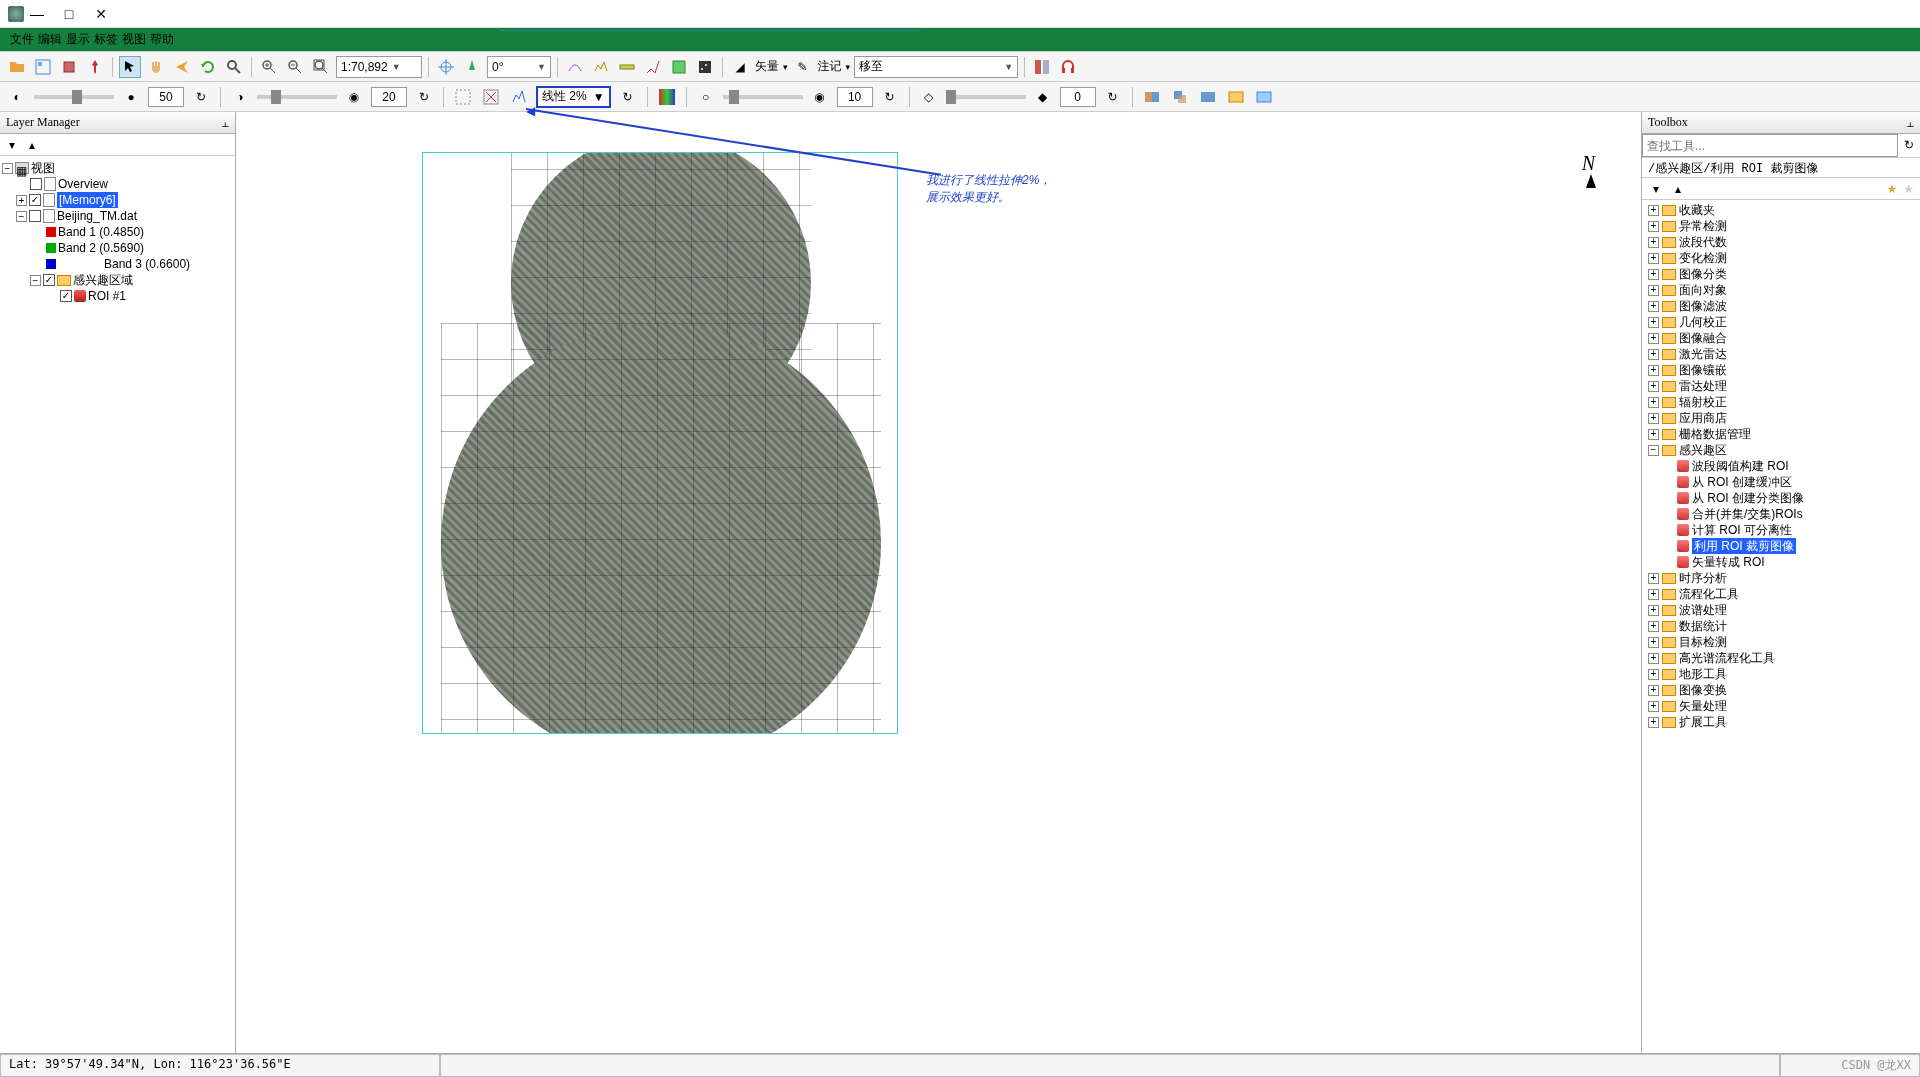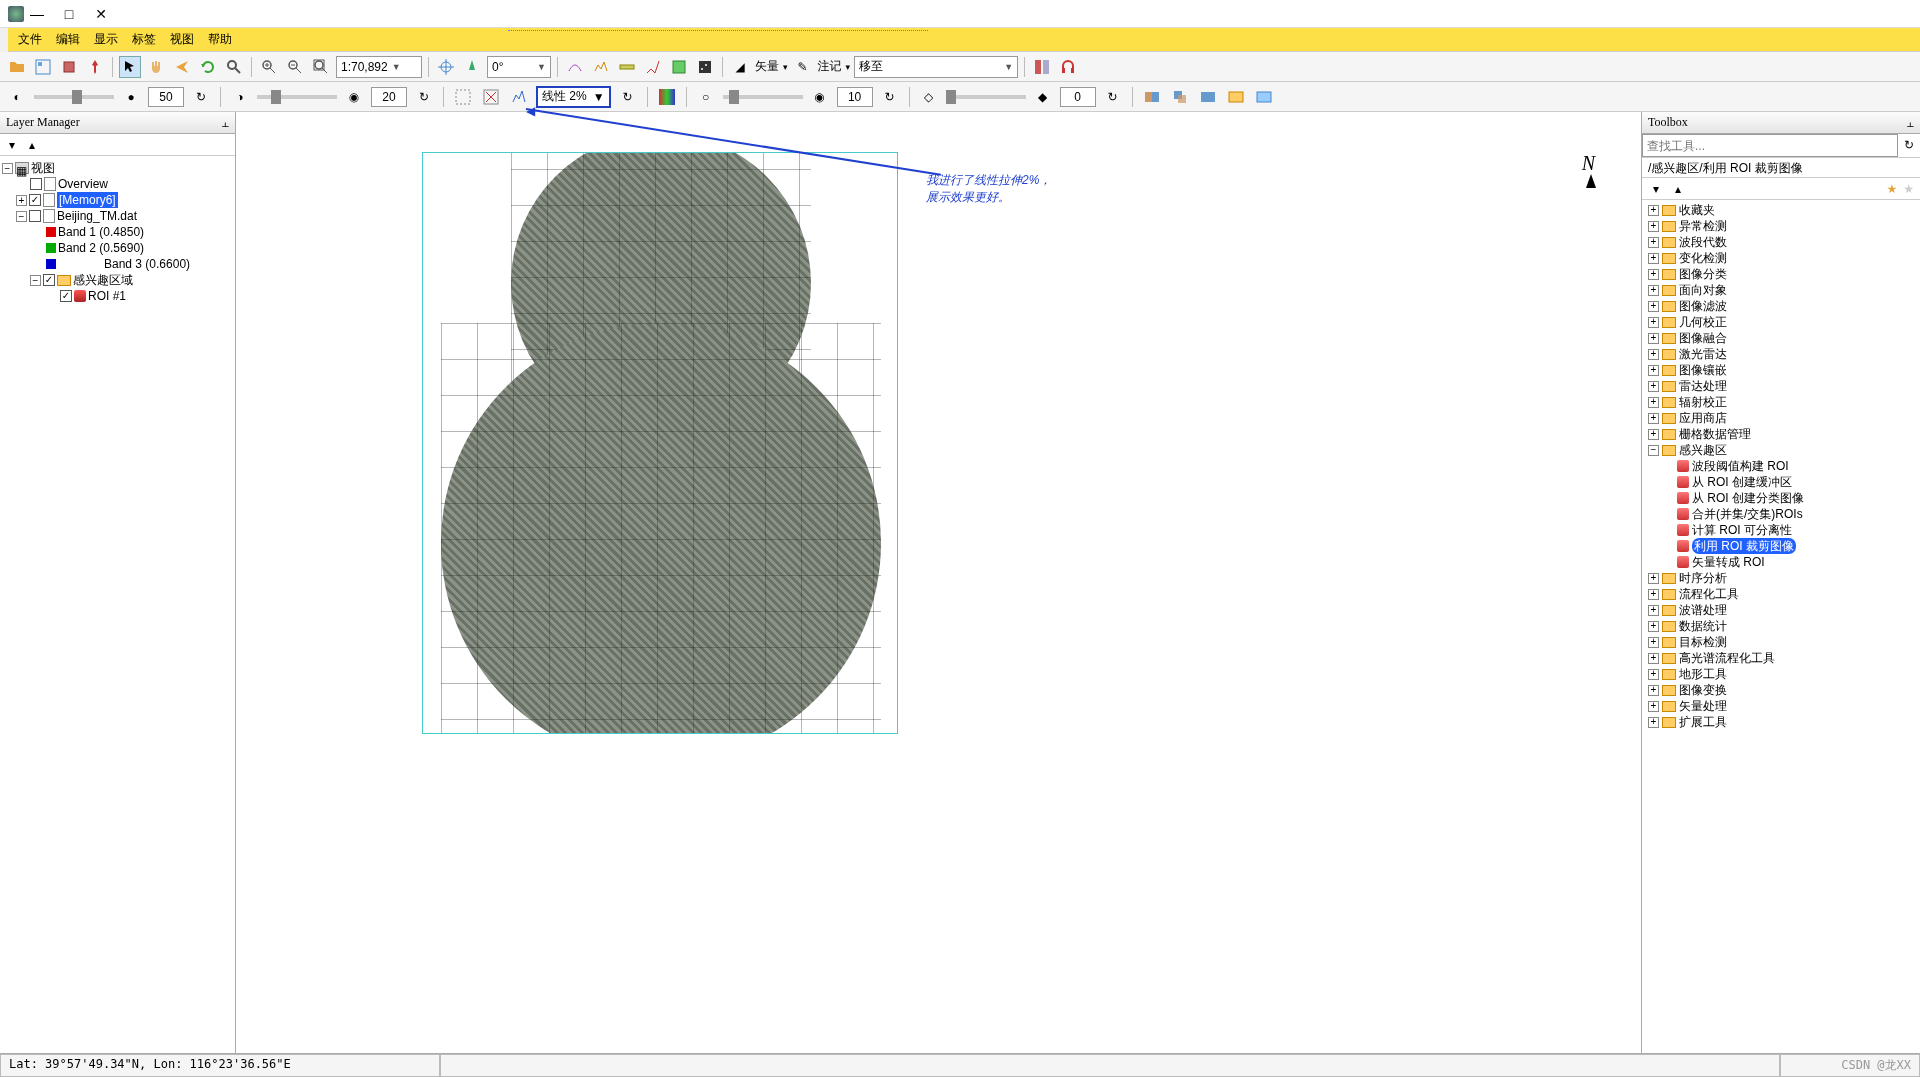--- a/index.html
+++ b/index.html
@@ -4,21 +4,21 @@
 <style>
 * { box-sizing: border-box; margin: 0; padding: 0; font-family: "Microsoft YaHei", "SimSun", Arial, sans-serif; font-size: 12px; }
 body { background: #f0f0f0; overflow: hidden; width: 1920px; height: 1077px; }
 
 .titlebar { height: 28px; background: #fff; display: flex; align-items: center; padding: 0 8px; border-bottom: 1px solid #ddd; }
 .titlebar .icon { width: 16px; height: 16px; background: radial-gradient(circle,#7b8,#456); border-radius:2px; margin-right:6px; }
 .titlebar .title { flex: 1; font-size: 13px; }
 .titlebar .winbtns { display:flex; gap:18px; }
 .titlebar .winbtns span { width:14px; height:14px; display:inline-flex; align-items:center; justify-content:center; font-size:14px; cursor:pointer; }
 
-.menubar { height: 24px; background: #fde047; display:flex; align-items:center; gap:14px; padding:0 10px; border-bottom:1px solid #ccc;margin-left:8px; }
+.menubar { height: 24px; background: #15803d; display:flex; align-items:center; gap:4px; padding:0 10px; border-bottom:1px solid #ccc; }
 .menubar span { cursor:pointer; }
 .dotted-link { border-bottom:1px dotted #4a7cff; height:1px; width:420px; margin:0 auto; position:absolute; left:500px; top:2px; }
 
 .toolbar1 { height: 30px; background:#f5f5f5; border-bottom:1px solid #ccc; display:flex; align-items:center; gap:4px; padding:0 6px; }
 .tbtn { width:22px; height:22px; display:inline-flex; align-items:center; justify-content:center; border:1px solid transparent; cursor:pointer; }
 .tbtn svg { width:16px; height:16px; }
 .combo { height:22px; border:1px solid #999; background:#fff; display:inline-flex; align-items:center; padding:0 4px; gap:4px; }
 .combo .arrow { font-size:9px; color:#555; }
 
 .toolbar2 { height: 30px; background:#f5f5f5; border-bottom:1px solid #ccc; display:flex; align-items:center; gap:6px; padding:0 6px; }
@@ -54,28 +54,28 @@
 .grid-overlay { position:absolute; inset:0; background-image:linear-gradient(#2c302b55 1px,transparent 1px),linear-gradient(90deg,#2c302b55 1px,transparent 1px); background-size:36px 36px; }
 
 .annot { position:absolute; left:690px; top:60px; color:#2040d0; font-family:"KaiTi","SimSun",serif; font-size:15px; font-style:italic; }
 .annot-line { position:absolute; border-top:2px solid #2040d0; transform-origin:left center; }
 .north { position:absolute; right:46px; top:40px; font-size:20px; font-family:serif; font-style:italic; }
 .north::after { content:""; position:absolute; left:4px; top:22px; width:0; height:0; border-left:5px solid transparent; border-right:5px solid transparent; border-bottom:14px solid #000; }
 
 .right-panel { width:278px; background:#fff; display:flex; flex-direction:column; }
 .search-row { display:flex; height:24px; border-bottom:1px solid #ccc; }
 .search-row input { flex:1; border:1px solid #999; padding:0 4px; }
-.bc-row { height:20px; border-bottom:1px solid #ccc; padding:2px 6px; font-family:Liberation Sans, sans-serif; }
+.bc-row { height:20px; border-bottom:1px solid #ccc; padding:2px 6px; font-family:Liberation Mono, monospace; }
 .fav-row { height:22px; border-bottom:1px solid #ccc; display:flex; align-items:center; gap:6px; padding:0 6px; }
 .tool-tree { flex:1; overflow:auto; padding:2px; font-family:"SimSun",monospace; font-size:12px; line-height:16px; }
 .tool-tree .folder-ico { width:14px; height:11px; background:#fc6; border:1px solid #c80; display:inline-block; }
 .tool-tree .tool-ico { width:12px; height:12px; background:linear-gradient(#f77,#c33); display:inline-block; border-radius:2px; }
 .tool-tree .row { display:flex; align-items:center; gap:3px; padding-left:4px; }
 .tool-tree .exp { width:11px; height:11px; border:1px solid #888; display:inline-flex; align-items:center; justify-content:center; font-size:10px; background:#fff; cursor:pointer; }
-.tool-tree .sel { background:#2060ff; color:#fff; padding:0 2px;border-radius:7px; }
+.tool-tree .sel { background:#2060ff; color:#fff; padding:0 2px; }
 
 .statusbar { height:24px; background:#f5f5f5; border-top:1px solid #aaa; display:flex; }
 .statusbar .cell { border:1px solid #bbb; padding:2px 8px; font-family:"SimSun",monospace; }
 .statusbar .c1 { width:440px; }
 .statusbar .c2 { width:440px; }
 .statusbar .c3 { flex:1; }
 .statusbar .c4 { width:140px; text-align:right; color:#999; }
 
 .sep { width:1px; height:20px; background:#bbb; margin:0 2px; }
 </style>

